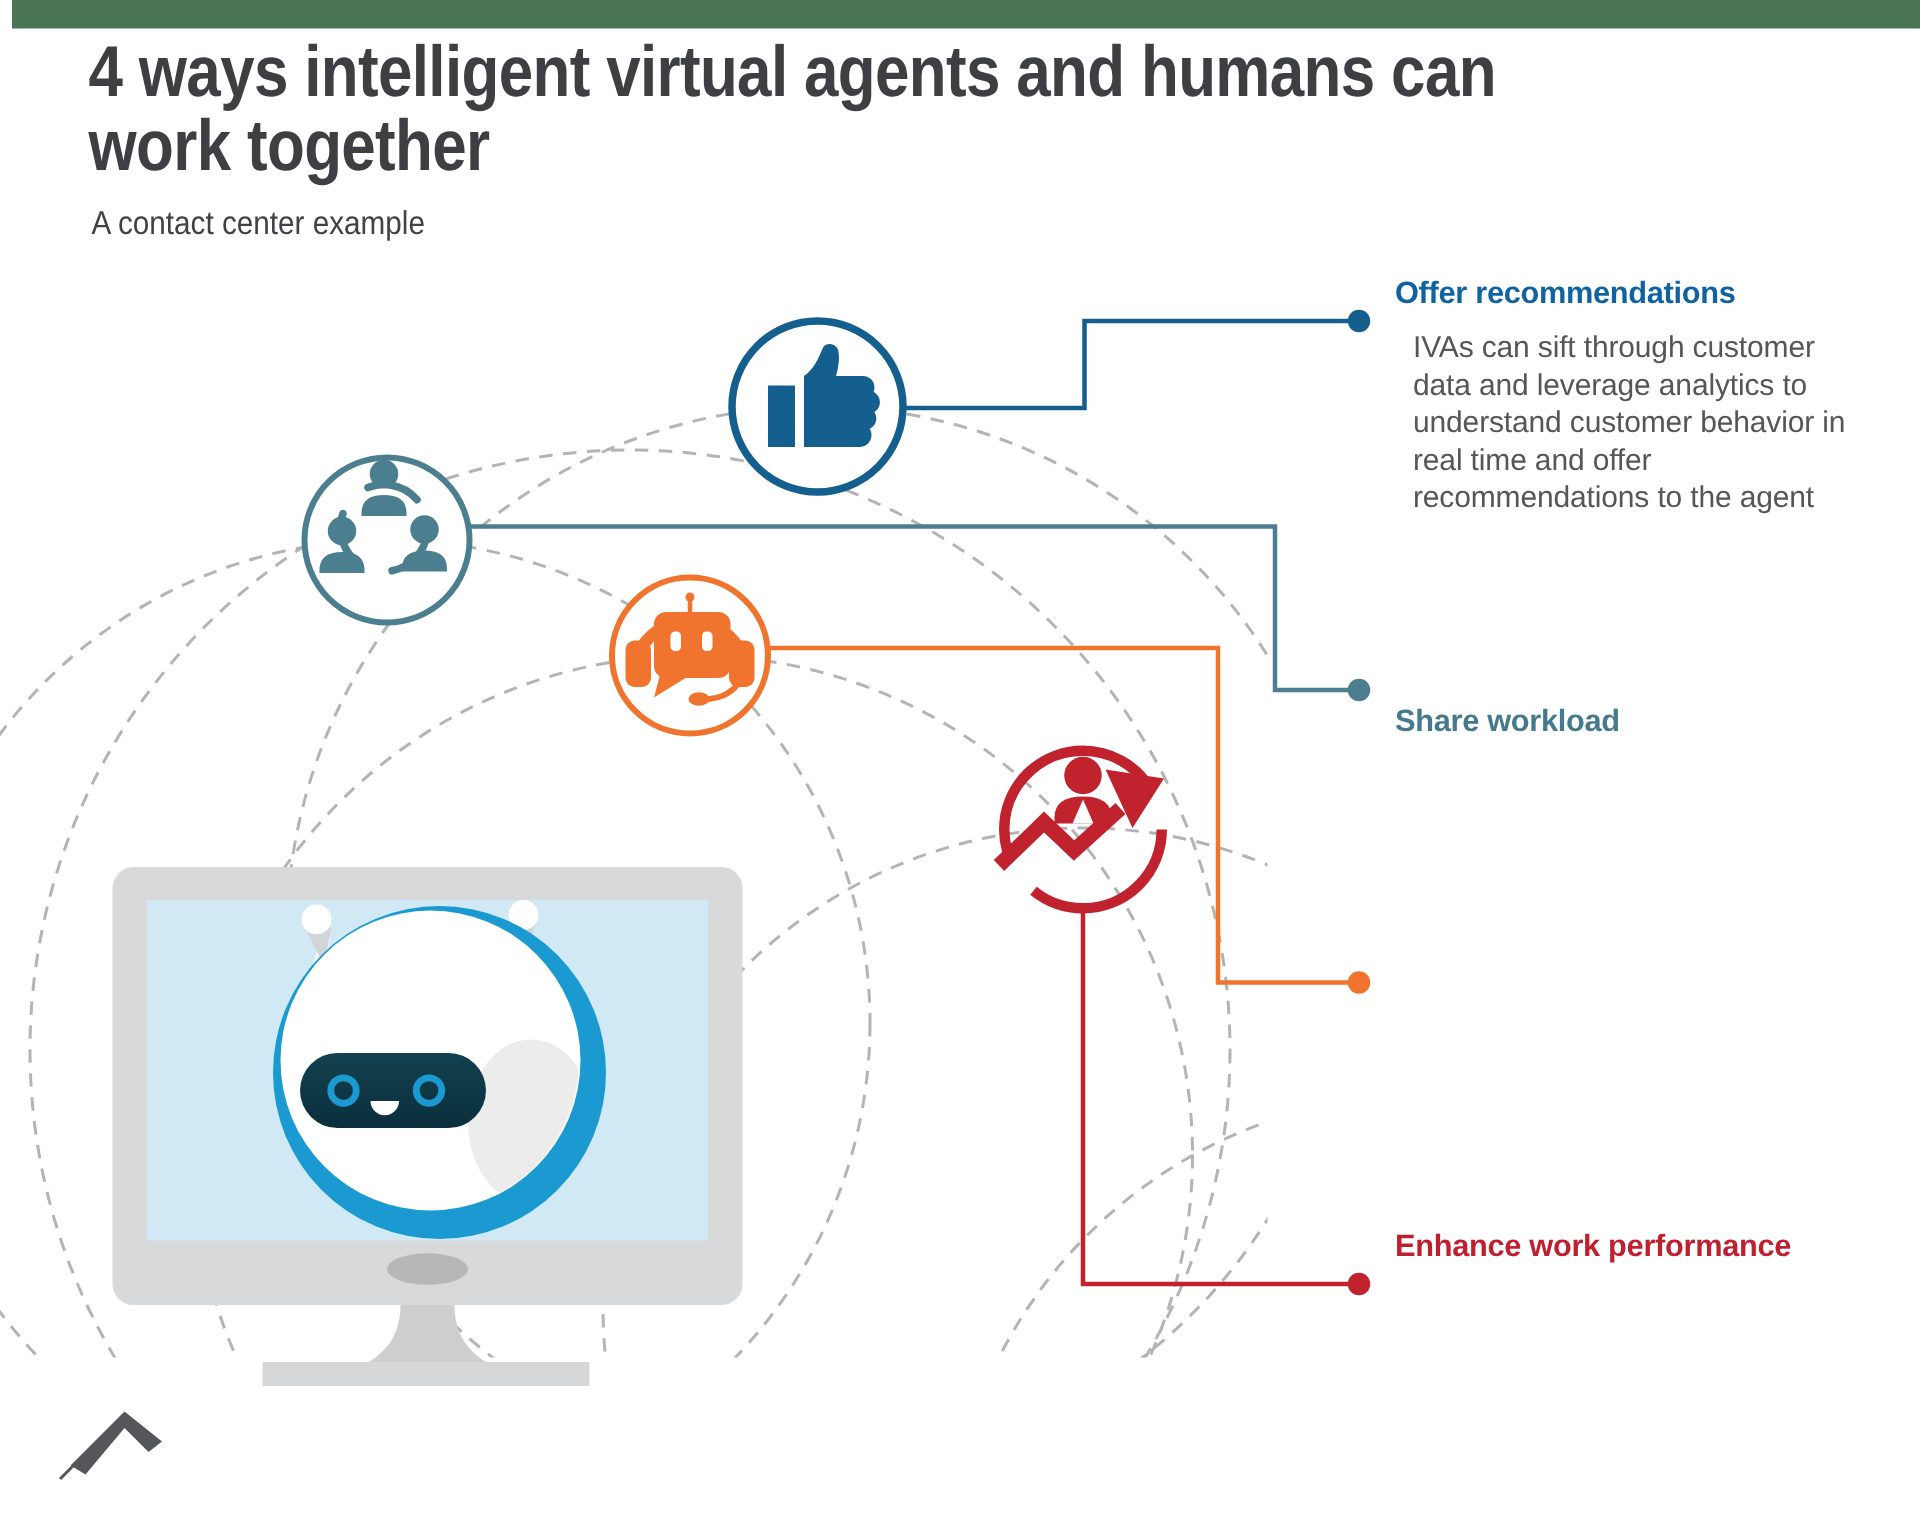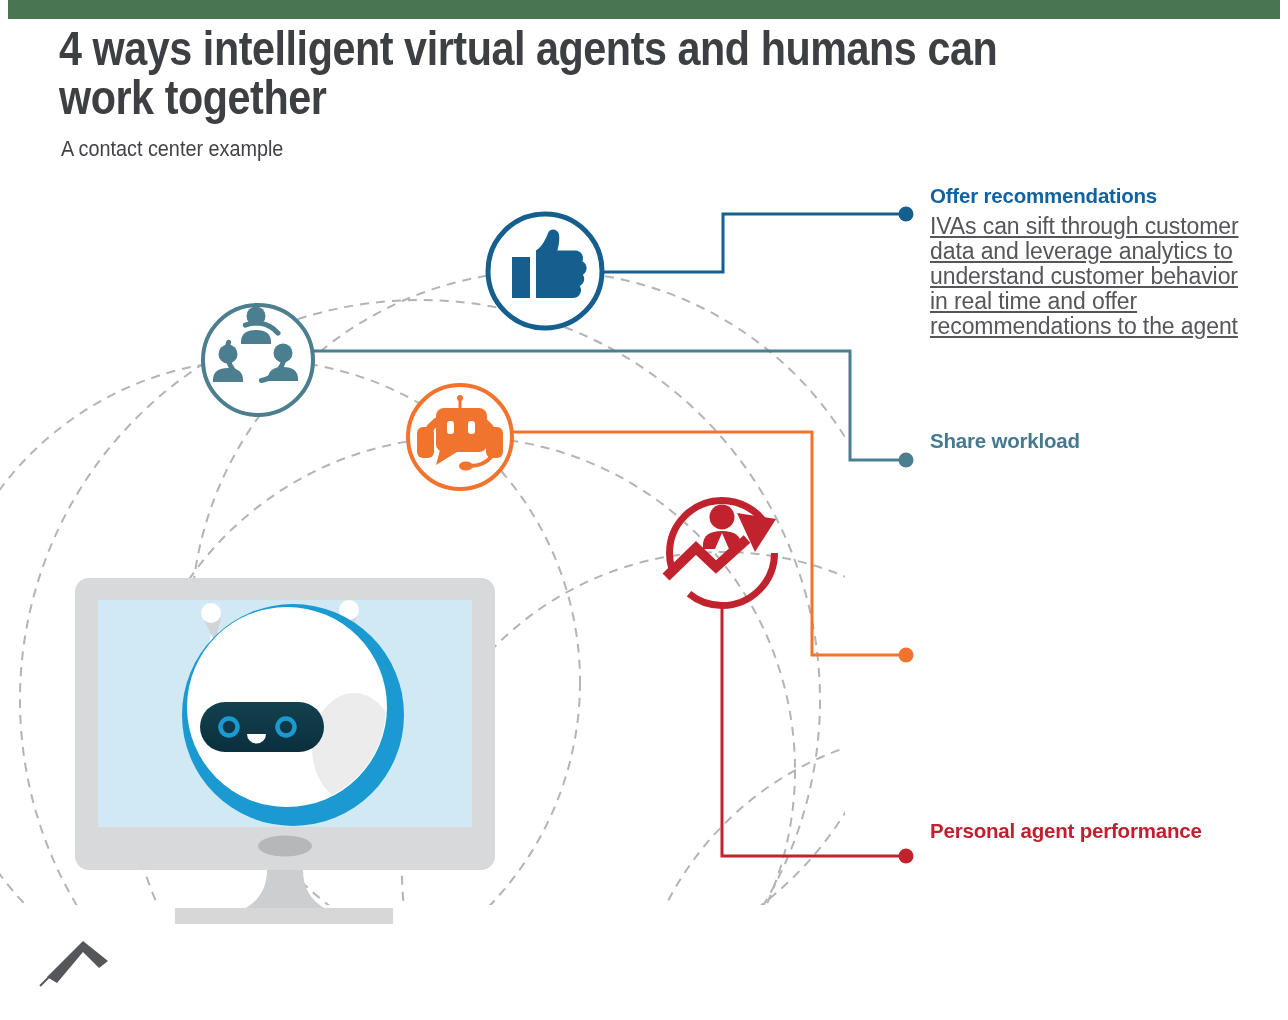--- a/index.html
+++ b/index.html
@@ -8,21 +8,21 @@
   .topbar{position:absolute;left:8px;top:0;right:0;height:19px;background:#4a7552;}
   .title{position:absolute;left:59px;top:24px;width:1200px;margin:0;
          font-size:48px;font-weight:700;line-height:49px;color:#3e3f42;
          transform:scaleX(.86);transform-origin:left top;letter-spacing:-.5px;}
   .title span{display:block;}
   .subtitle{position:absolute;left:61px;top:136px;font-size:22px;color:#414247;
          transform:scaleX(.9);transform-origin:left top;}
   .art{position:absolute;left:0;top:0;}
   .benefit{position:absolute;left:930px;width:325px;}
   .benefit h2{margin:0 0 6px 0;font-size:20.5px;font-weight:700;letter-spacing:-.2px;}
-  .benefit p{margin:0;font-size:23px;line-height:25px;color:#55565a;letter-spacing:-.1px;text-decoration:underline;}
+  .benefit p{margin:12px;font-size:20px;line-height:25px;color:#55565a;letter-spacing:-.1px;}
   .b1{top:184px;} .b2{top:429px;} .b3{top:623px;} .b4{top:819px;}
   .footer{position:absolute;left:0;top:930px;height:70px;width:1000px;}
 </style>
 </head>
 <body>
 
 <div class="stage">
 
   <div class="topbar"></div>
 
@@ -146,26 +146,26 @@
       <polygon points="47,977 83,941 108,961 99,968 83,952 57,983" fill="#54565a"></polygon>
       <path d="M40 986 L57 969" stroke="#54565a" stroke-width="2" fill="none"></path>
     </g>
   </svg>
 
   <div class="benefit b1">
     <h2 style="color: rgb(16, 99, 160);">Offer recommendations</h2>
     <p>IVAs can sift through customer data and leverage analytics to understand customer behavior in real time and offer recommendations to the agent</p>
   </div>
   <div class="benefit b2">
-    <h2 style="color: rgb(69, 122, 142);">Share workload</h2>
+    <h2 style="color: rgb(69, 122, 142); margin-top: 40px;">Share workload</h2>
   </div>
   <div class="benefit b3">
   </div>
   <div class="benefit b4">
-    <h2 style="color: rgb(192, 31, 47);">Personal agent performance</h2>
+    <h2 style="color: rgb(192, 31, 47);">Enhance work performance</h2>
   </div>
 
   <div class="footer">
     
     
   </div>
 
 </div>
 
 </body></html>

